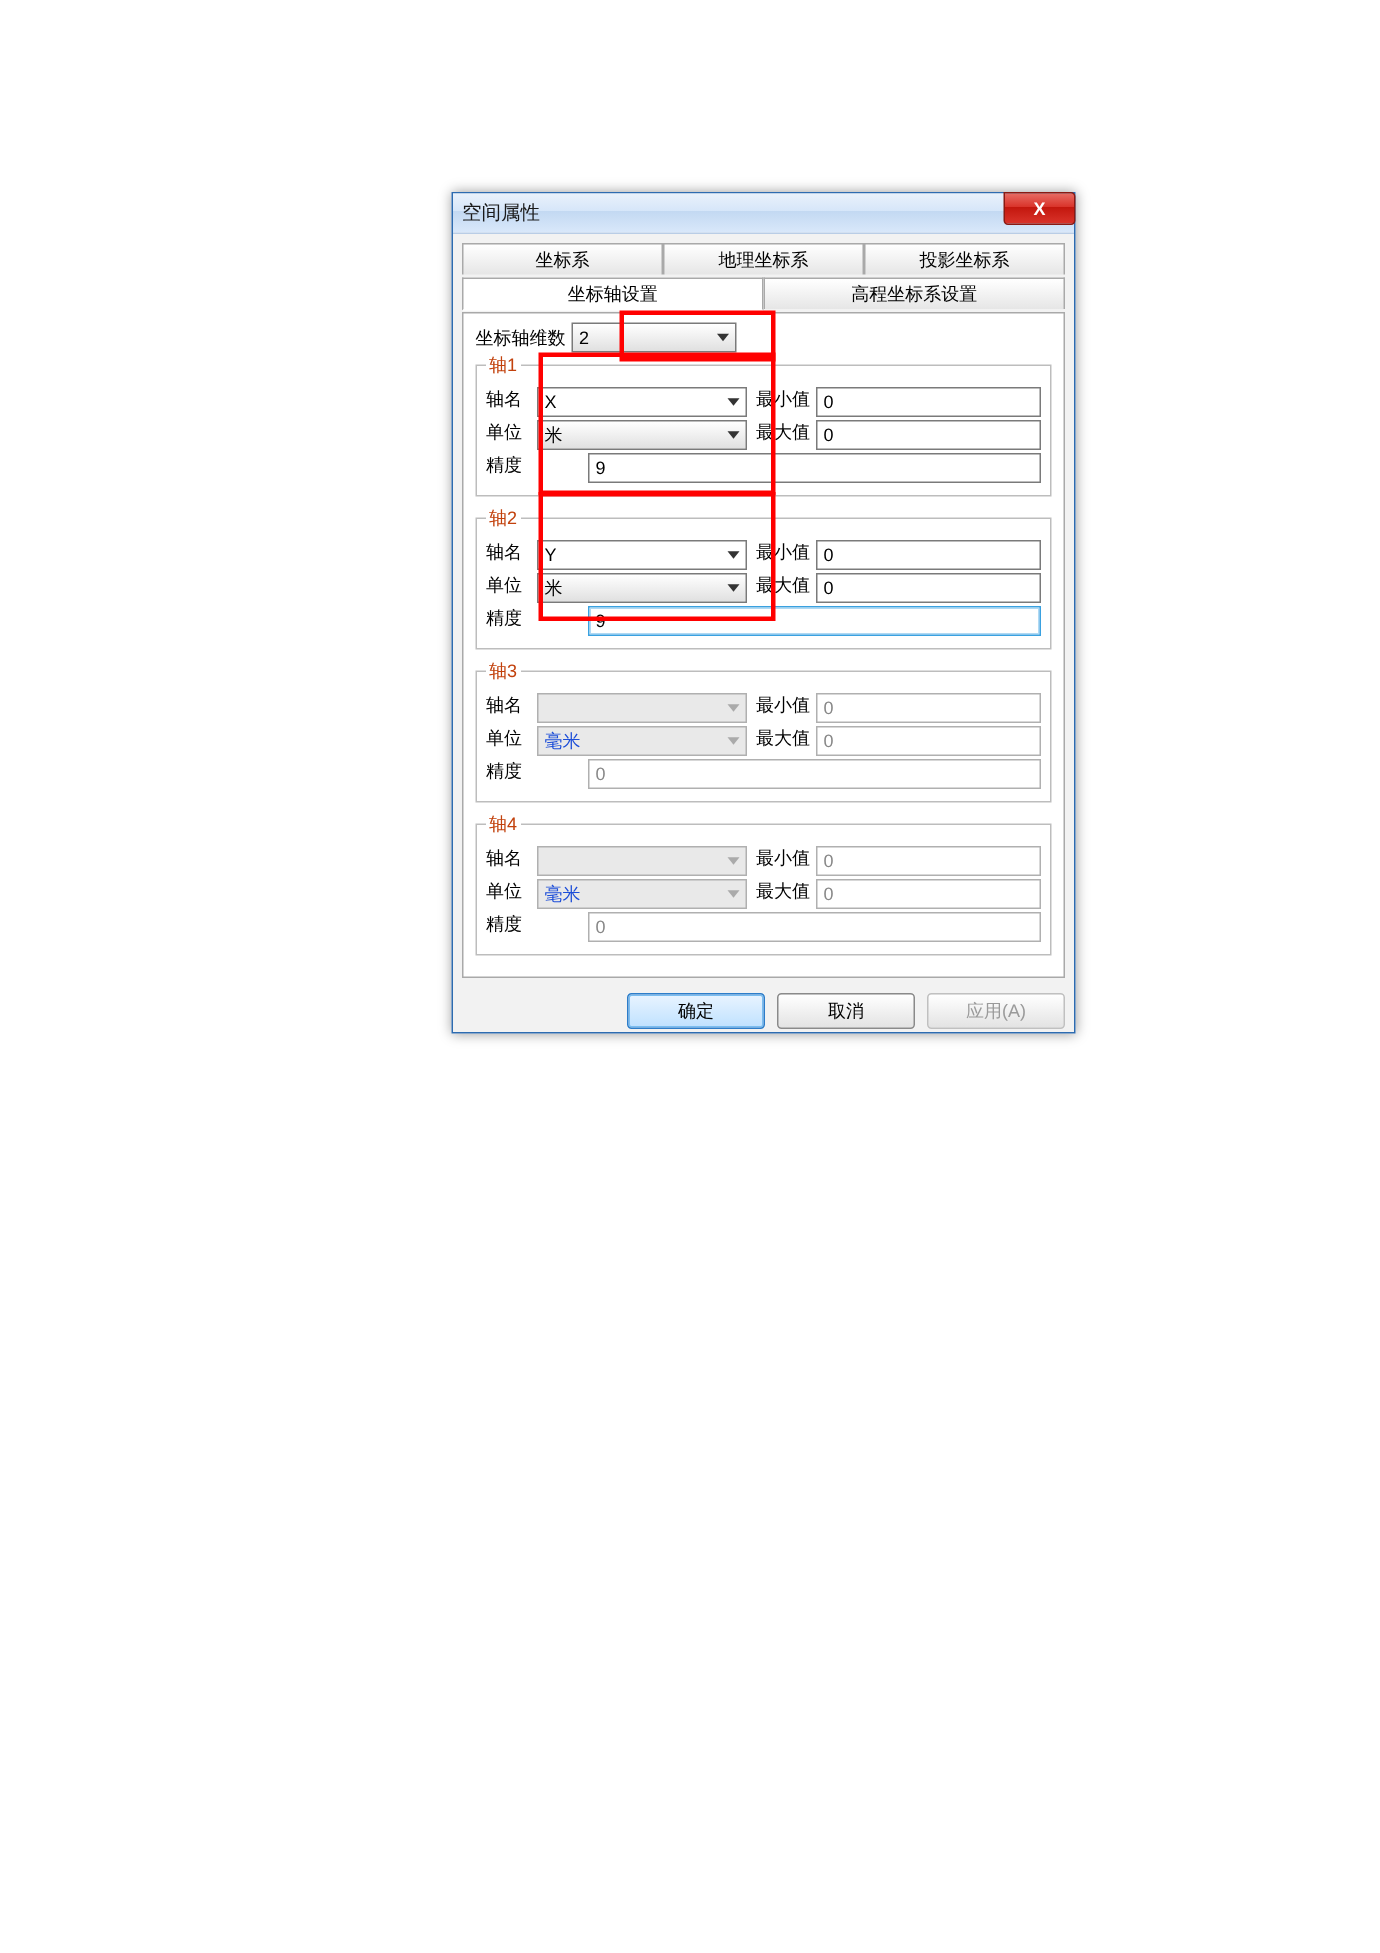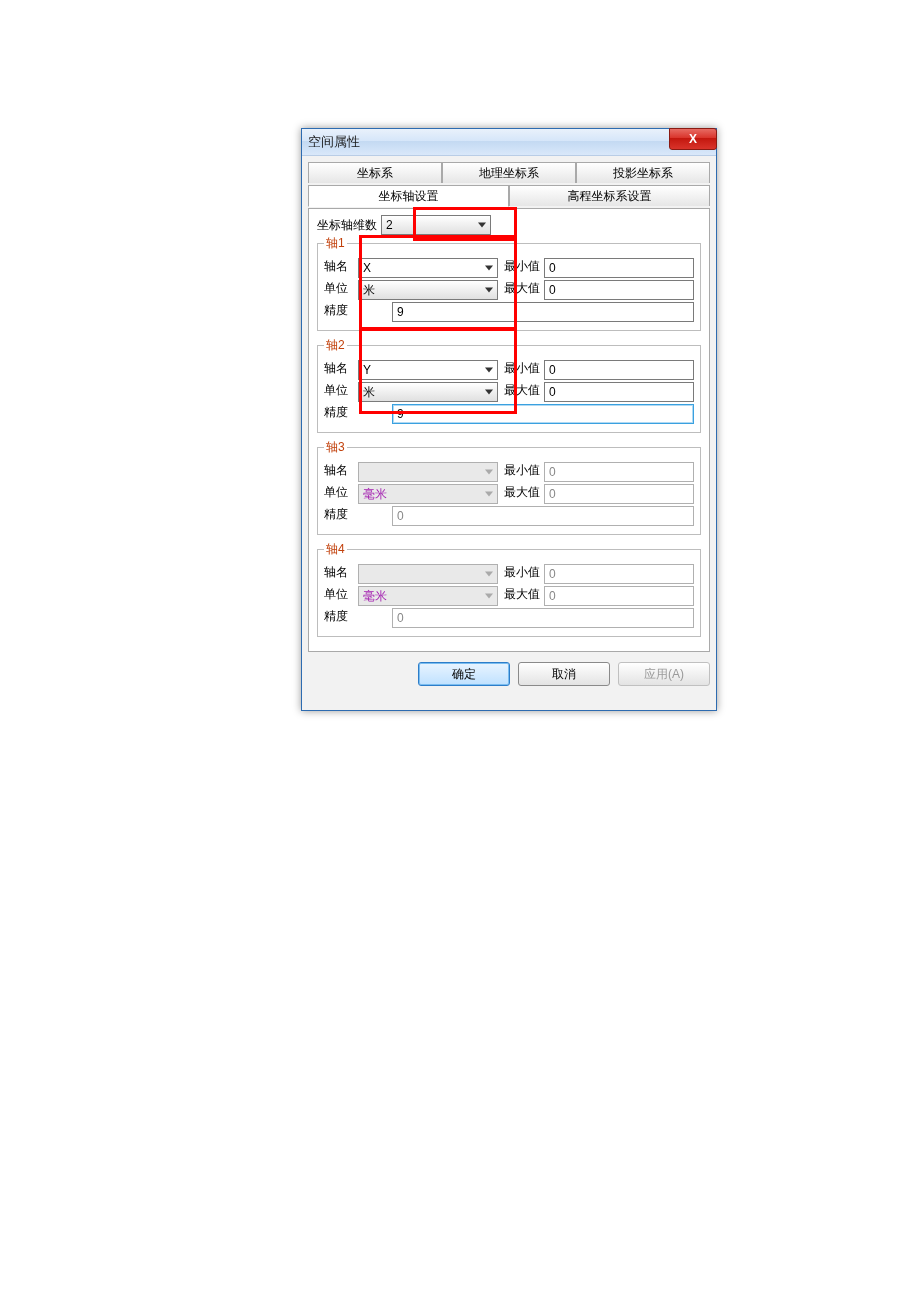--- a/index.html
+++ b/index.html
@@ -48,21 +48,21 @@
     display: flex;
     align-items: center;
     justify-content: center;
     color: #fff;
     font-weight: bold;
     font-size: 12px;
     cursor: pointer;
   }
   .body {
     background: #f2f2f2;
-    padding: 6px 6px 24px 6px;
+    padding: 6px 6px 2px 6px;
   }
   .tabs-row {
     display: flex;
     gap: 0;
     margin-bottom: 2px;
   }
   .tabs-row .tab {
     flex: 1;
     height: 20px;
     border: 1px solid #a9a9a9;
@@ -135,21 +135,21 @@
     position: absolute;
     right: 4px;
     top: 50%;
     transform: translateY(-50%);
     border-left: 4px solid transparent;
     border-right: 4px solid transparent;
     border-top: 5px solid #333;
   }
   .combo.disabled {
     background: #e9e9e9;
-    color: #a21caf;
+    color: #1d4ed8;
     border-color: #b0b0b0;
     cursor: default;
   }
   .combo.disabled::after { border-top-color: #aaa; }
   .combo.white {
     background: #ffffff;
   }
   .textinput {
     height: 18px;
     border: 1px solid #7a7a7a;

